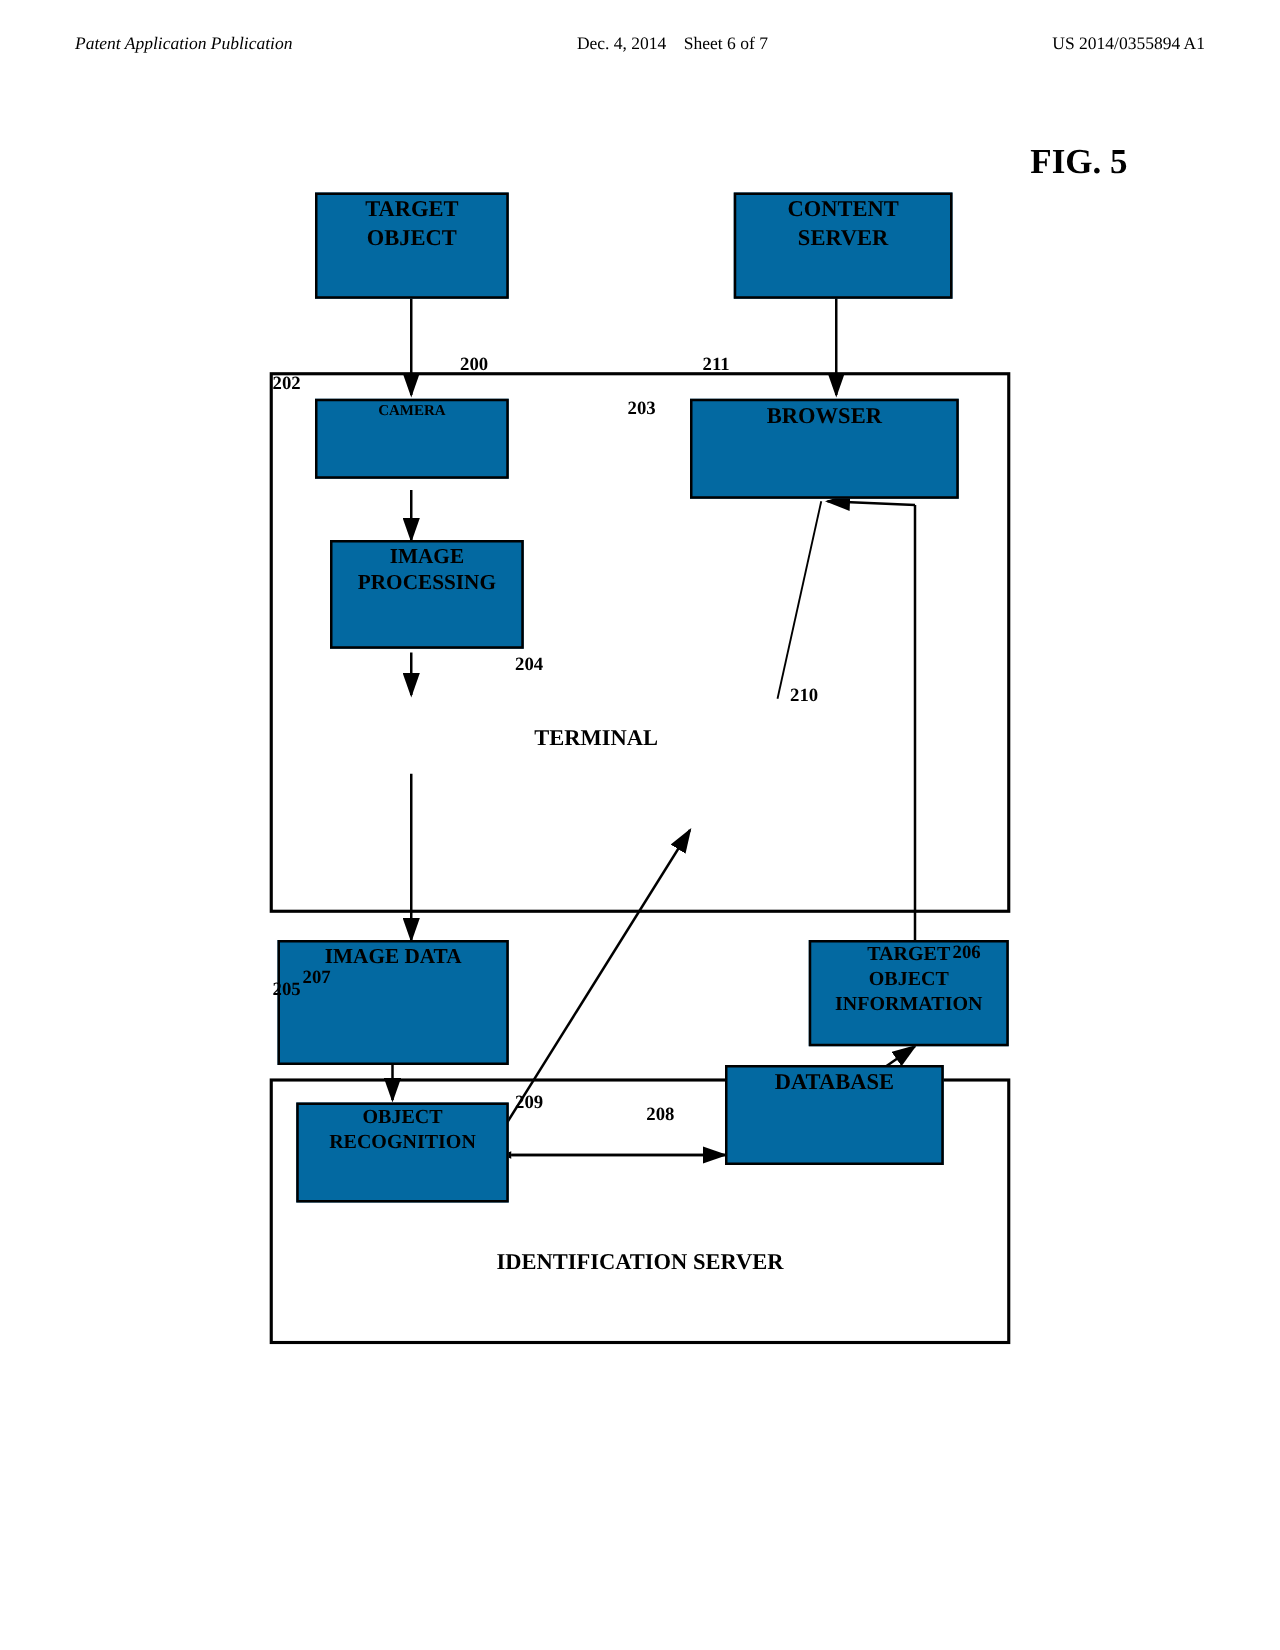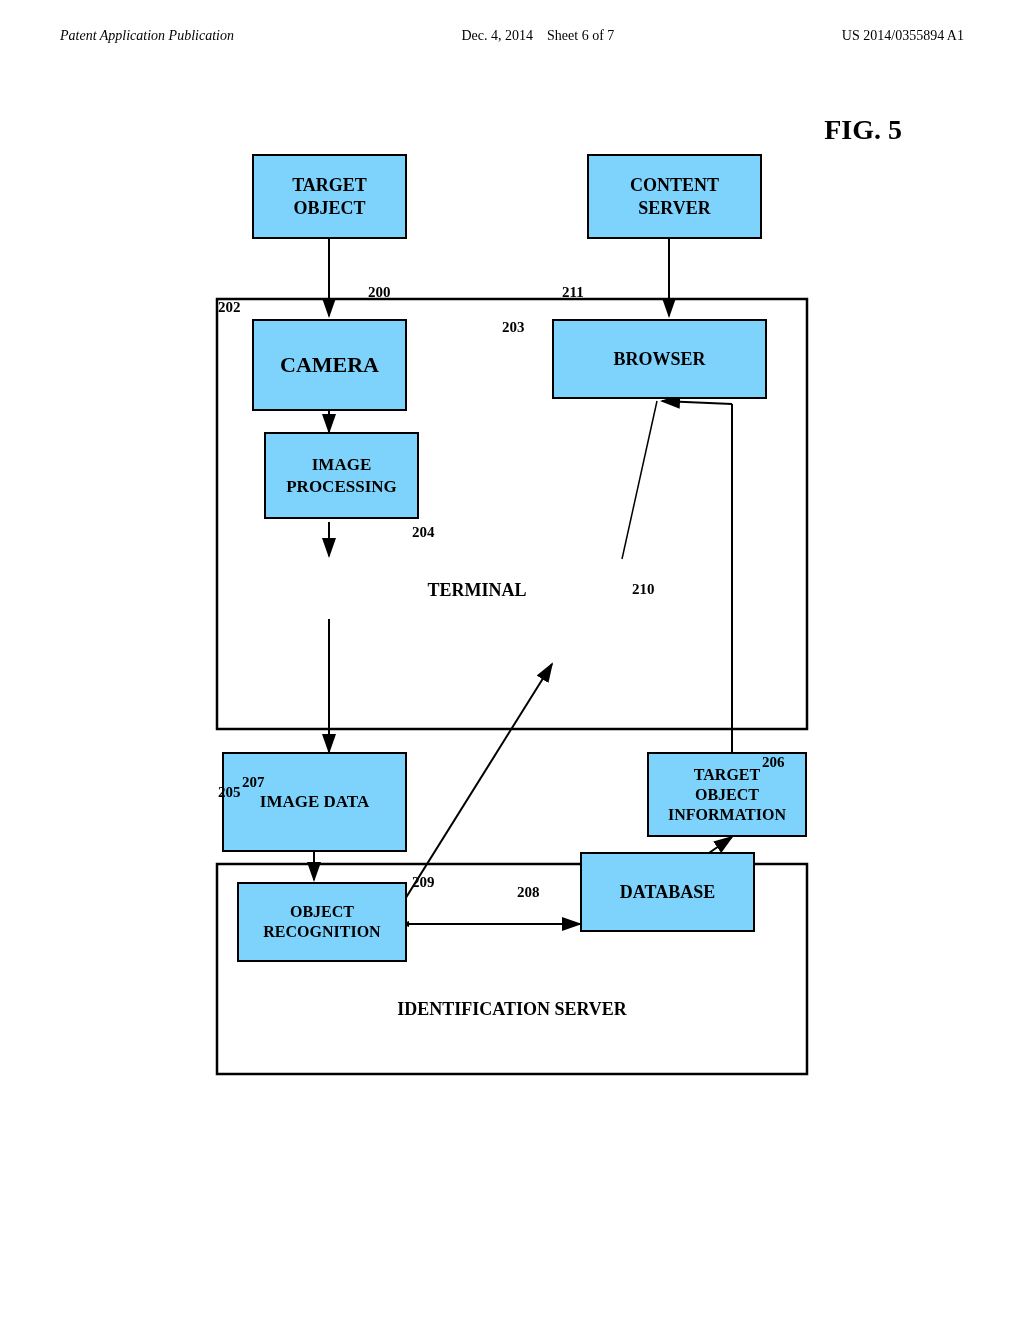--- a/index.html
+++ b/index.html
@@ -37,26 +37,26 @@
       right: 0px;
       font-size: 28px;
       font-weight: bold;
     }
 
     
     .box {
       position: absolute;
       border: 2.5px solid #000;
       display: flex;
-      align-items: center;
+      align-items: flex-start;
       justify-content: center;
       text-align: center;
       font-weight: bold;
       font-size: 17px;
-      background: #7dd3fc;
+      background: #0369a1;
       line-height: 1.25;
     }
 
     
     .ref {
       position: absolute;
       font-size: 15px;
       font-weight: bold;
     }
 
@@ -131,21 +131,21 @@
   <div class="box" style="left:130px; top:50px; width:155px; height:85px; font-size:18px;">
     <span style="white-space:pre-line;">TARGET
 OBJECT</span>
   </div>
 
   <div class="box" style="left:465px; top:50px; width:175px; height:85px; font-size:18px;">
     <span style="white-space:pre-line;">CONTENT
 SERVER</span>
   </div>
 
-  <div class="box" style="left:130px; top:215px; width:155px; height:92px; font-size:22px;">
+  <div class="box" style="left:130px; top:215px; width:155px; height:64px; font-size:12px;">
     <span>CAMERA</span>
   </div>
 
   <div class="box" style="left:430px; top:215px; width:215px; height:80px; font-size:18px;">
     <span>BROWSER</span>
   </div>
 
   <div class="box" style="left:130px; top:328px; width:155px; height:87px; font-size:17px;margin-left:12px;">
     <span style="white-space:pre-line;">IMAGE
 PROCESSING</span>
@@ -176,20 +176,20 @@
 
   <div style="position:absolute; left:95px; top:880px; width:590px; height:50px; display:flex; align-items:center; justify-content:center; font-weight:bold; font-size:18px; border-top:0px;">
     <span>IDENTIFICATION  SERVER</span>
   </div>
 
   <div class="ref" style="left:96px; top:195px;">202</div>
   <div class="ref" style="left:246px; top:180px;">200</div>
   <div class="ref" style="left:440px; top:180px;">211</div>
   <div class="ref" style="left:380px; top:215px;">203</div>
   <div class="ref" style="left:290px; top:420px;">204</div>
-  <div class="ref" style="left:510px; top:445px;margin-top:32px;">210</div>
+  <div class="ref" style="left:510px; top:445px;">210</div>
   <div class="ref" style="left:96px; top:648px;margin-top:32px;">205</div>
   <div class="ref" style="left:120px; top:670px;">207</div>
   <div class="ref" style="left:290px; top:770px;">209</div>
   <div class="ref" style="left:395px; top:780px;">208</div>
   <div class="ref" style="left:640px; top:650px;">206</div>
 
 </div>
 
 </body></html>

